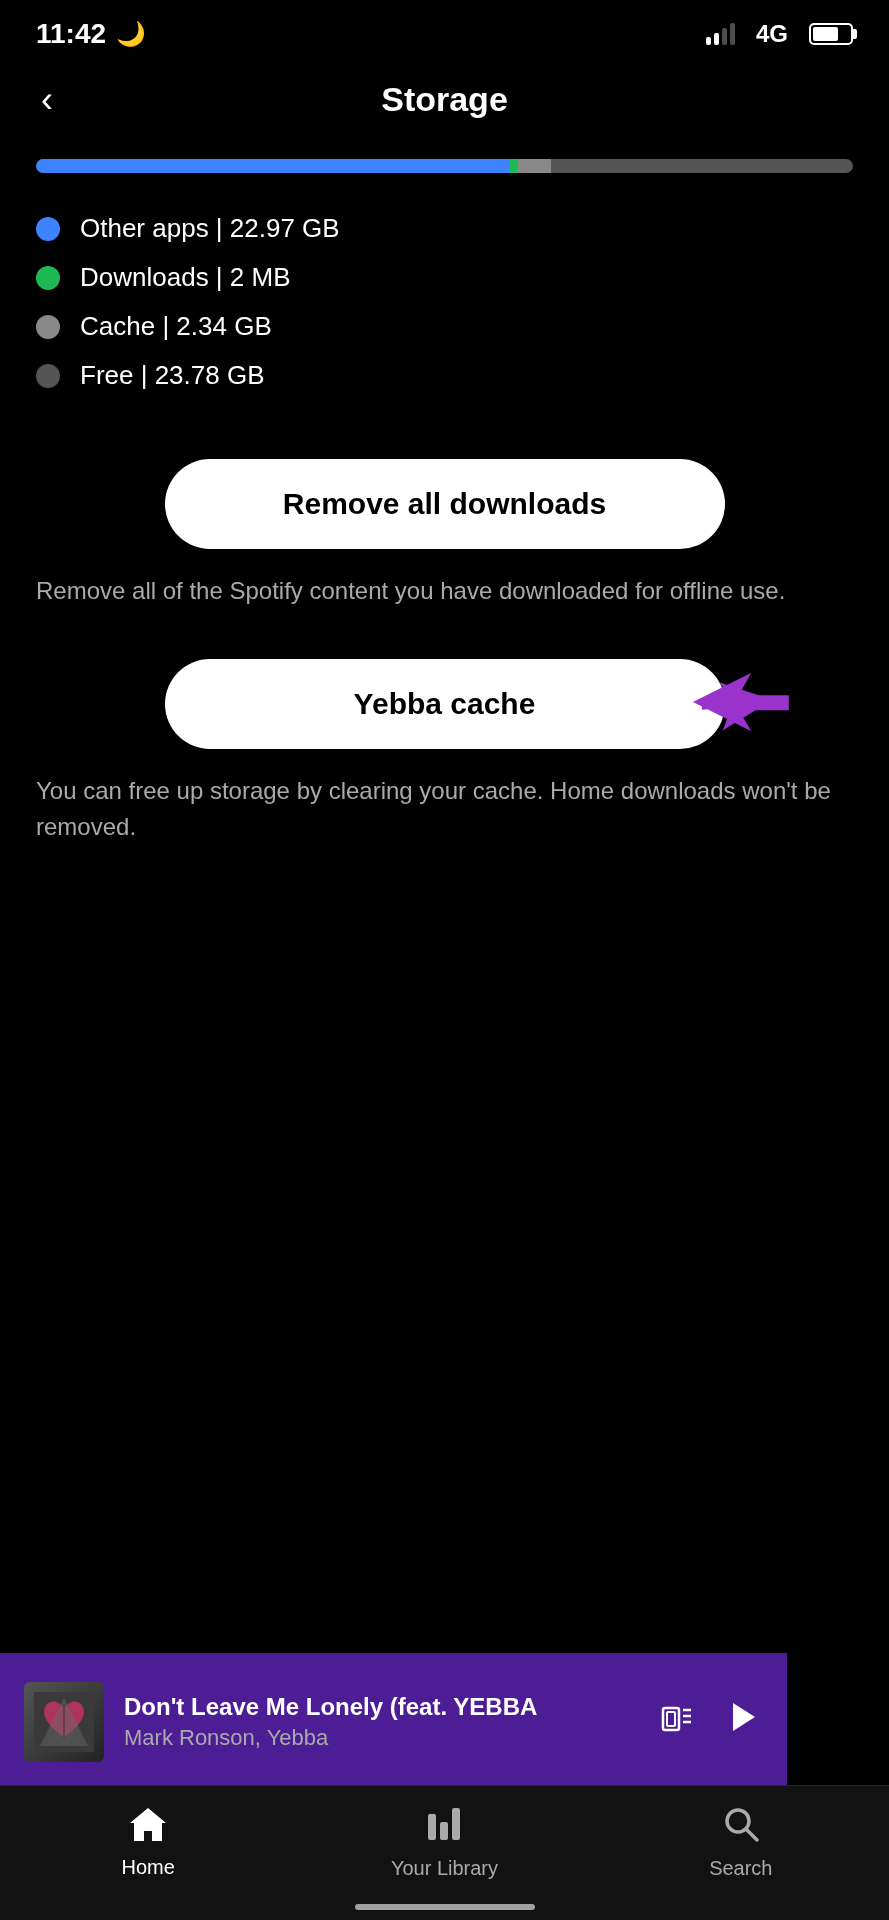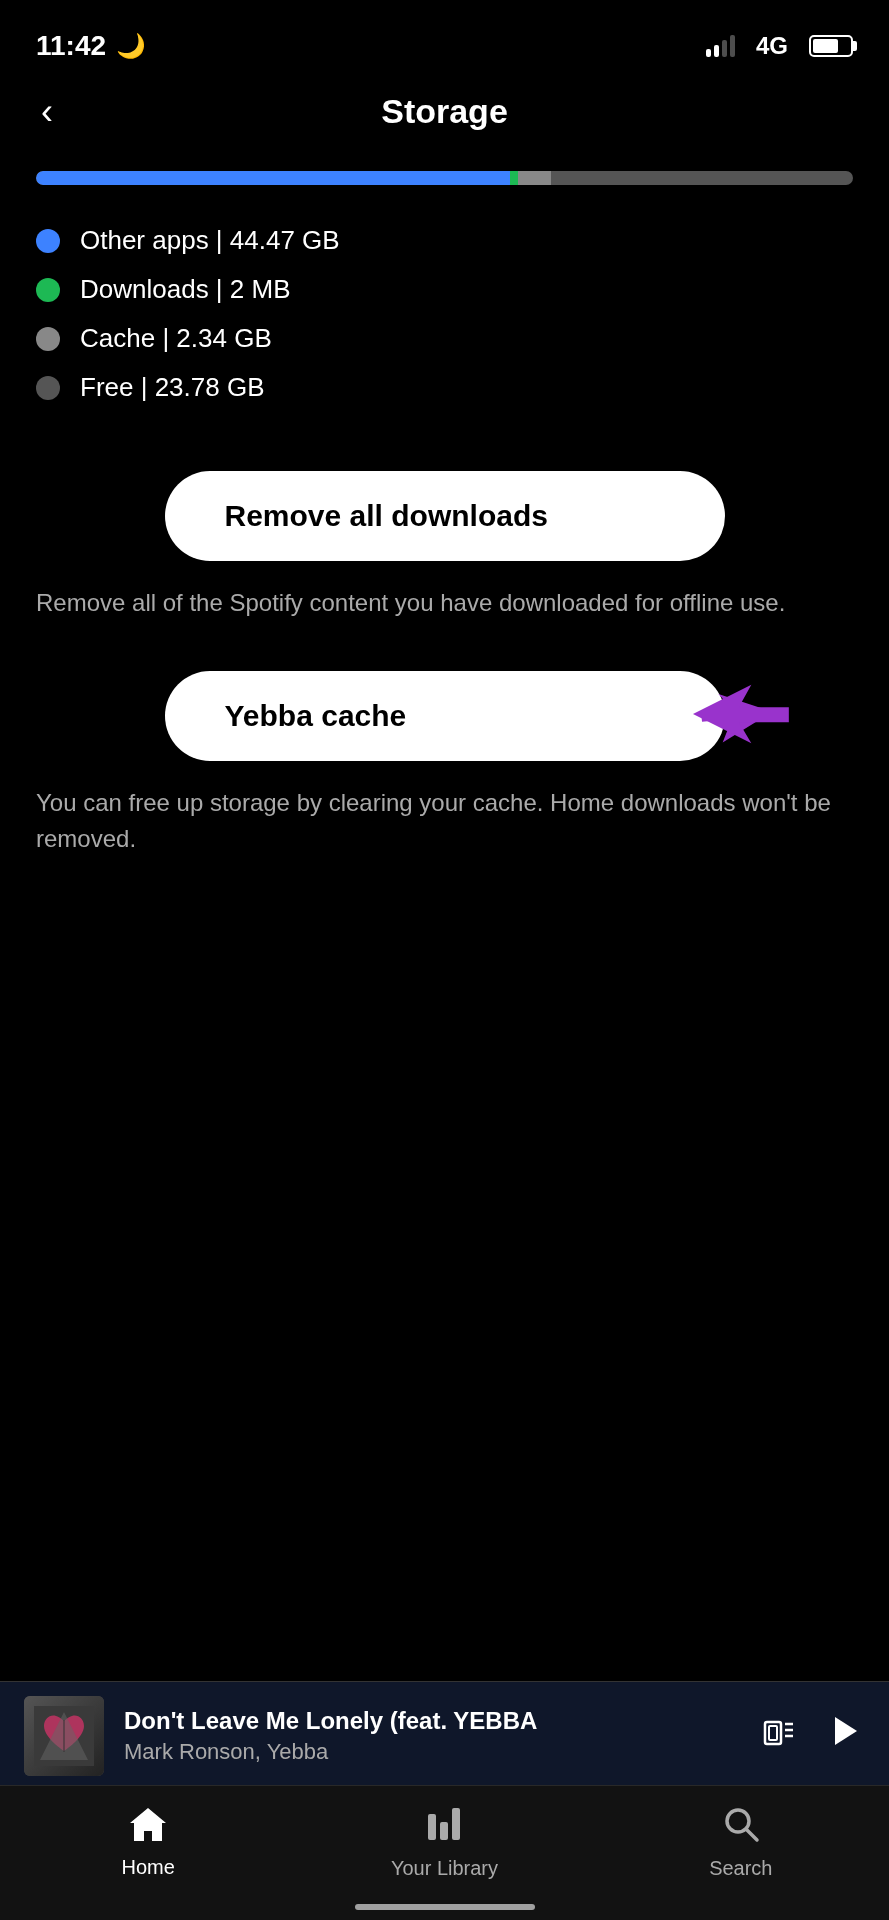--- a/index.html
+++ b/index.html
@@ -15,21 +15,20 @@
       overflow-x: hidden;
     }
 
     
     .status-bar {
       display: flex;
       justify-content: space-between;
       align-items: center;
       padding: 18px 36px 10px 36px;
       height: 60px;
-      margin-top: 12px;
     }
     .status-time {
       font-size: 28px;
       font-weight: 600;
       color: #fff;
     }
     .status-icons {
       display: flex;
       align-items: center;
       gap: 21px;
@@ -166,21 +165,21 @@
     .action-btn {
       background: #fff;
       border: none;
       border-radius: 50px;
       padding: 28px 60px;
       font-size: 30px;
       font-weight: 700;
       color: #000;
       cursor: pointer;
       width: 560px;
-      text-align: left;
+      text-align: center;
     }
     .btn-description {
       color: #aaa;
       font-size: 24px;
       line-height: 1.5;
       padding: 24px 44px 30px 36px;
       width: 100%;
     }
 
     
@@ -200,25 +199,25 @@
     .arrow-svg {
       width: 100px;
       height: 80px;
     }
 
     
     .now-playing {
       position: fixed;
       bottom: 130px;
       left: 0;
-      width: 889px;
-      background: #0f172a;
-      display: flex;
-      align-items: center;
-      padding: 14px 24px;
+      width: 787px;
+      background: #4c1d95;
+      display: flex;
+      align-items: center;
+      padding: 28px 24px;
       gap: 20px;
       border-top: 1px solid #333;
     }
     .album-art {
       width: 80px;
       height: 80px;
       border-radius: 6px;
       background: #444;
       flex-shrink: 0;
       overflow: hidden;
@@ -377,21 +376,21 @@
   <div class="storage-bar">
     <div class="storage-bar-blue" style="width:58%;"></div>
     <div class="storage-bar-green" style="width:1%;"></div>
     <div class="storage-bar-gray" style="width:4%;"></div>
   </div>
 </div>
 
 <div class="legend">
   <div class="legend-item">
     <div class="legend-dot" style="background:#3d82ff;"></div>
-    <span class="legend-label">Other apps | 44.47 GB</span>
+    <span class="legend-label">Other apps | 22.97 GB</span>
   </div>
   <div class="legend-item">
     <div class="legend-dot" style="background:#1db954;"></div>
     <span class="legend-label">Downloads | 2 MB</span>
   </div>
   <div class="legend-item">
     <div class="legend-dot" style="background:#888;"></div>
     <span class="legend-label">Cache | 2.34 GB</span>
   </div>
   <div class="legend-item">

